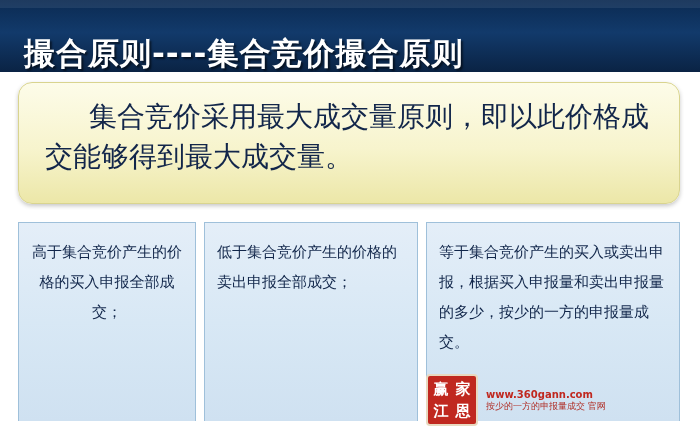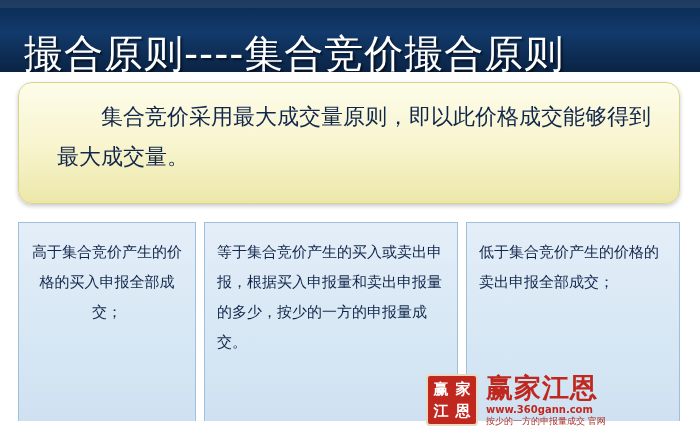--- a/index.html
+++ b/index.html
@@ -34,22 +34,22 @@
     position: absolute;
     left: 24px;
     top: 6px;
     right: 10px;
     height: 60px;
     display: flex;
     align-items: center;
   }
   .title-text {
     color: #ffffff;
-    font-size: 39px;
-    font-weight: normal;
+    font-size: 31px;
+    font-weight: bold;
     letter-spacing: 1px;
     text-shadow: 2px 2px 2px rgba(0,0,0,0.55);
     white-space: nowrap;
     margin-top: 36px;
   }
   .banner-sheen {
     position: absolute;
     left: 0;
     top: 0;
     width: 700px;
@@ -66,25 +66,24 @@
     height: 122px;
     background: linear-gradient(to bottom, #fdfce9 0%, #f7f4cd 55%, #ece7a8 100%);
     border: 1px solid #d9d48f;
     border-radius: 14px;
     box-shadow: 0 2px 4px rgba(0,0,0,0.22);
     box-sizing: border-box;
     padding: 14px 26px 10px 26px;
   }
   .callout-text {
     color: #12264a;
-    font-size: 22px;
+    font-size: 28px;
     line-height: 40px;
     text-indent: 44px;
     font-weight: normal;
-    margin-left: 12px;
   }
 
   
   .panels {
     position: absolute;
     left: 18px;
     top: 222px;
     width: 662px;
     height: 200px;
     display: flex;
@@ -191,37 +190,36 @@
   </div>
 
   <div class="callout">
     <div class="callout-text">集合竞价采用最大成交量原则，即以此价格成交能够得到最大成交量。</div>
   </div>
 
   <div class="panels">
     <div class="panel p1">
       <div class="panel-text">高于集合竞价产生的价格的买入申报全部成交；</div>
     </div>
+    <div class="panel p2">
+      <div class="panel-text">低于集合竞价产生的价格的卖出申报全部成交；</div>
+    </div>
     <div class="panel p3">
       <div class="panel-text">等于集合竞价产生的买入或卖出申报，根据买入申报量和卖出申报量的多少，按少的一方的申报量成交。</div>
-    </div>
-    <div class="panel p2">
-      <div class="panel-text">低于集合竞价产生的价格的卖出申报全部成交；</div>
     </div>
   </div>
 
   <div class="bottom-fade"></div>
 
   <div class="watermark">
     <div class="seal">
       <span>赢</span>
       <span>家</span>
       <span>江</span>
       <span>恩</span>
     </div>
     <div class="wm-right">
-      <div class="wm-brand">赢家江恩</div>
       <div class="wm-url">www.360gann.com</div>
       <div class="wm-company">按少的一方的申报量成交 官网</div>
     </div>
   </div>
 
 </div>
 
 </body></html>

